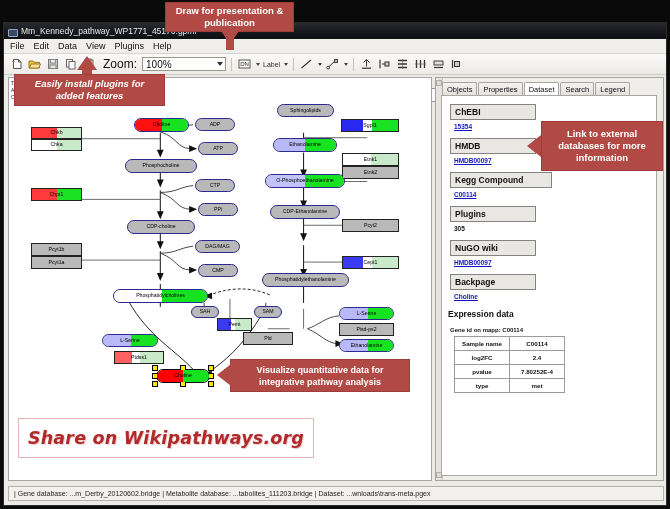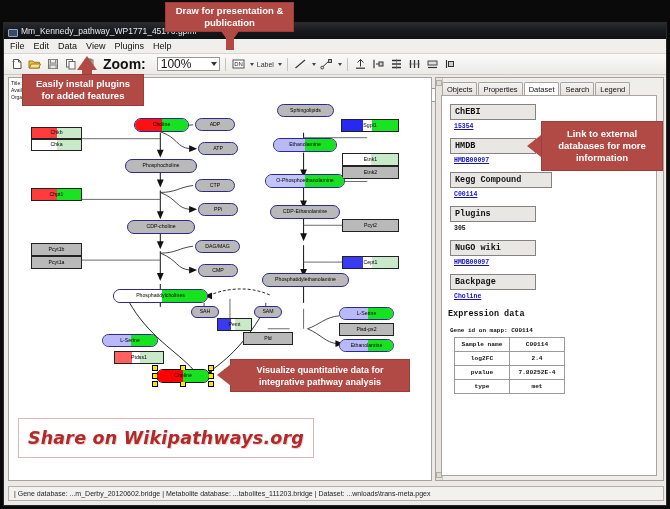--- a/index.html
+++ b/index.html
@@ -21,22 +21,22 @@
        border-bottom:1px solid #d8d4cf;font-size:9px;color:#111;display:flex;align-items:center;
        padding-left:6px;box-sizing:border-box;gap:9px;}
   .menubar span{cursor:default;}
 
   .toolbar{position:absolute;left:0;top:31px;width:100%;height:21px;
        background:linear-gradient(#fbfaf9,#eceae6);border-bottom:1px solid #cdc9c4;
        display:flex;align-items:center;padding-left:5px;box-sizing:border-box;gap:3px;}
   .tbtn{width:15px;height:15px;display:flex;align-items:center;justify-content:center;}
   .tbtn svg{display:block;}
   .tsep{width:1px;height:13px;background:#c6c2bc;margin:0 2px;}
-  .zoomlab{font-size:14px;color:#111;margin-left:4px;margin-right:8px;font-weight:bold;}
-  .zoomsel{width:63px;height:14px;background:#fff;border:1px solid #9b9791;font-size:12px;
+  .zoomlab{font-size:12px;color:#111;margin-left:4px;margin-right:2px;}
+  .zoomsel{width:84px;height:14px;background:#fff;border:1px solid #9b9791;font-size:10px;
        color:#111;display:flex;align-items:center;padding-left:3px;box-sizing:border-box;position:relative;}
   .zoomsel .arw{position:absolute;right:2px;top:4px;border-left:3px solid transparent;
        border-right:3px solid transparent;border-top:4px solid #333;}
   .mini{font-size:7px;color:#333;}
   .drop{border-left:2.5px solid transparent;border-right:2.5px solid transparent;border-top:3.5px solid #444;margin-left:1px;}
 
   .visbox{position:absolute;right:214px;top:34px;width:76px;height:14px;background:#fff;border:1px solid #9b9791;
        font-size:8px;color:#111;display:flex;align-items:center;padding-left:3px;box-sizing:border-box;}
   .visbox .arw{position:absolute;right:2px;top:3px;border-left:3px solid transparent;
        border-right:3px solid transparent;border-top:4px solid #333;}
@@ -59,21 +59,21 @@
   .handleset i{position:absolute;width:3.5px;height:3.5px;background:#ffe600;border:1px solid #000;}
 
   
   .side{position:absolute;left:431px;top:54px;width:229px;height:404px;background:#f0eeeb;
         border:1px solid #a7a39e;box-sizing:border-box;}
   .tabs{position:absolute;left:6px;top:3px;display:flex;align-items:flex-end;gap:1px;}
   .tab{font-size:7.5px;color:#111;padding:2px 4px 2px 4px;border:1px solid #a9a5a0;
        border-bottom:none;background:linear-gradient(#f4f3f1,#e3e0dc);border-radius:2px 2px 0 0;}
   .tab.active{background:#fff;padding-bottom:3px;position:relative;top:1px;}
   .panel{position:absolute;left:5px;top:17px;width:216px;height:381px;background:#fff;
-        border:1px solid #a9a5a0;box-sizing:border-box;overflow:hidden;font-family:Liberation Mono, monospace;}
+        border:1px solid #a9a5a0;box-sizing:border-box;overflow:hidden;}
   .dbhead{margin:8px 0 0 8px;width:86px;border:1px solid #868280;background:#e9e7e4;
         font-size:8.5px;font-weight:bold;color:#111;padding:2px 4px;box-sizing:border-box;}
   .dblink{margin:3px 0 0 12px;font-size:6.5px;color:#1313c4;text-decoration:underline;font-weight:bold;}
   .dbtext{margin:3px 0 0 12px;font-size:6.5px;color:#111;font-weight:bold;}
   .exphead{margin:9px 0 0 6px;font-size:8.5px;font-weight:bold;color:#111;}
   .genemap{margin:8px 0 0 8px;font-size:6px;font-weight:bold;color:#111;}
   table.expt{margin:3px 0 0 12px;border-collapse:collapse;border:1px solid #5a5a5a;}
   table.expt td{border:1px solid #9b9b9b;font-size:6.2px;font-weight:bold;color:#111;
         padding:2px 3px;text-align:center;width:48px;height:9px;}
 
@@ -584,21 +584,21 @@
       <span>| Gene database: ...m_Derby_20120602.bridge | Metabolite database: ...taboIites_111203.bridge | Dataset:  ...wnloads\trans-meta.pgex</span>
     </div>
   </div>
 
   <div class="callout" style="left:165px;top:2px;width:129px;height:30px;">Draw for presentation &amp; publication</div>
   <div class="tri tri-down" style="left:221px;top:31px;"></div>
   <div class="stem" style="left:226px;top:38px;width:8px;height:12px;"></div>
 
   <div class="tri tri-up" style="left:77px;top:56px;"></div>
   <div class="stem" style="left:82px;top:66px;width:10px;height:10px;"></div>
-  <div class="callout" style="left:22px;top:74px;width:122px;height:32px;">Easily install plugins for added features</div>
+  <div class="callout" style="left:14px;top:74px;width:151px;height:32px;font-style:italic;">Easily install plugins for added features</div>
 
   <div class="callout" style="left:230px;top:359px;width:180px;height:33px;font-size:9px;">Visualize quantitative data  for integrative pathway analysis</div>
   <div class="tri tri-left" style="left:217px;top:364px;"></div>
   <div class="stem" style="left:224px;top:369px;width:10px;height:10px;"></div>
 
   <div class="callout" style="left:541px;top:121px;width:122px;height:50px;">Link  to external databases  for more information</div>
   <div class="tri tri-left" style="left:527px;top:135px;"></div>
   <div class="stem" style="left:534px;top:140px;width:10px;height:12px;"></div>
 
   <div class="sharebox">

